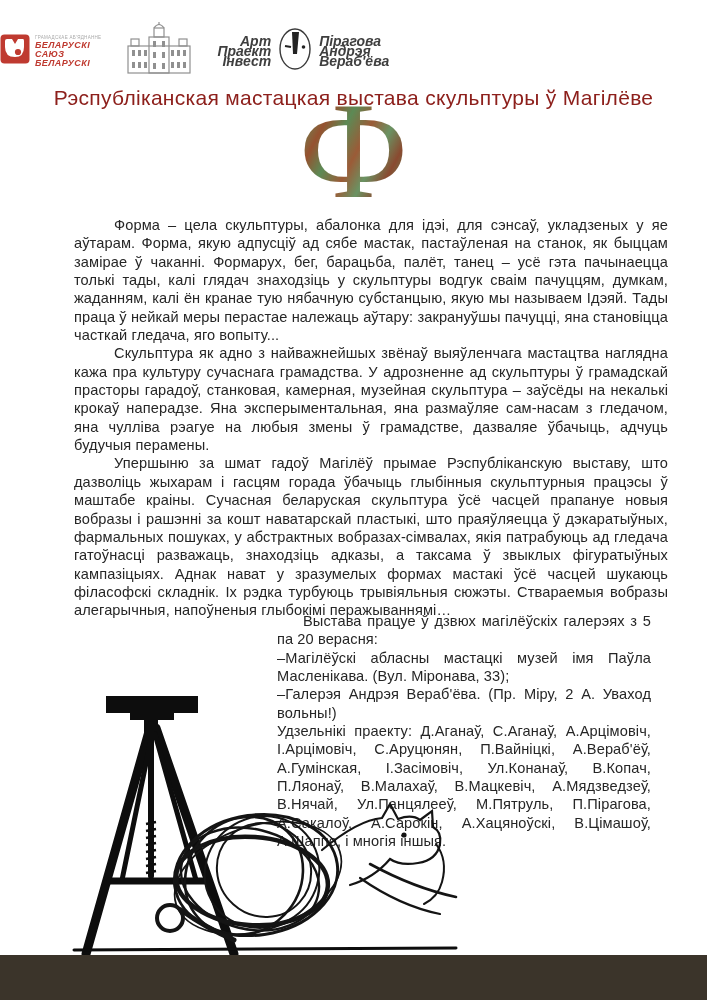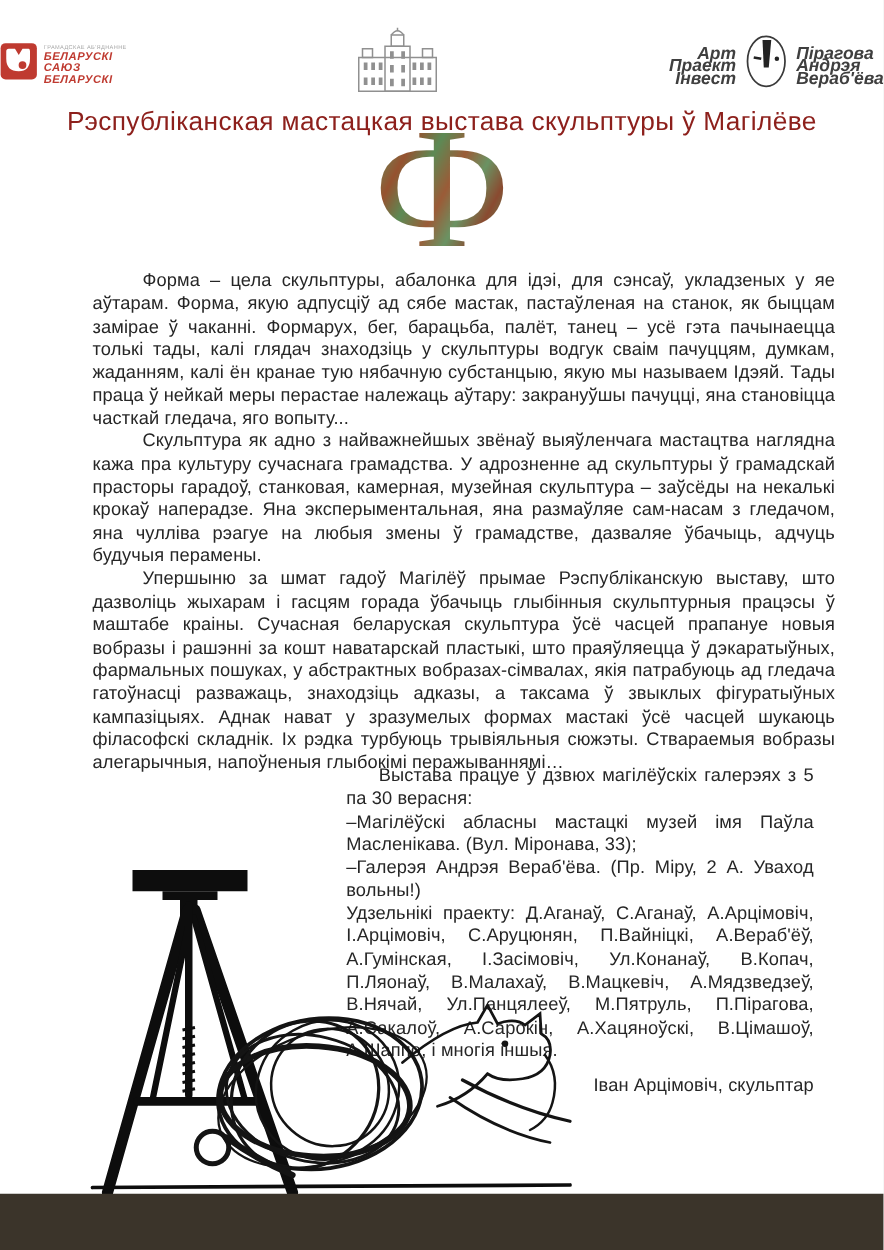--- a/index.html
+++ b/index.html
@@ -3,21 +3,21 @@
 <meta charset="utf-8">
 <style>
   html,body { margin:0; padding:0; background:#e9e9e9; }
   .poster {
     position:relative; width:707px; height:1000px; margin:0 auto;
     background:#ffffff; overflow:hidden;
     font-family:"Liberation Sans", sans-serif;
   }
 
   
-  .logo-row { position:absolute; top:22px; left:0; right:0; display:flex; justify-content:space-between; align-items:center; gap:24px; }
+  .logo-row { position:absolute; top:22px; left:0; right:0; display:flex; justify-content:flex-start; align-items:center; gap:24px; }
   .logo-union { display:flex; align-items:center; gap:5px; }
   .logo-union-texts { display:flex; flex-direction:column; }
   .logo-union-top { font-size:4.5px; color:#a9a9a9; letter-spacing:.3px; margin-bottom:1px; }
   .logo-union-line { font-size:9px; line-height:9px; font-weight:bold; font-style:italic; color:#bf3a30; letter-spacing:.4px; }
   .logo-gallery { display:flex; align-items:center; gap:6px; color:#3f3f3f; font-style:italic; font-weight:bold; }
   .lg-col { font-size:14px; line-height:10px; }
   .lg-left { text-align:right; }
   .lg-right { text-align:left; }
 
   
@@ -143,25 +143,24 @@
     <span class="title-initial">Ф</span>
   </div>
 
   <div class="body-text">
     <p>Форма – цела скульптуры, абалонка для ідэі, для сэнсаў, укладзеных у яе аўтарам. Форма, якую адпусціў ад сябе мастак, пастаўленая на станок, як быццам замірае ў чаканні. Формарух, бег, барацьба, палёт, танец – усё гэта пачынаецца толькі тады, калі глядач знаходзіць у скульптуры водгук сваім пачуццям, думкам, жаданням, калі ён кранае тую нябачную субстанцыю, якую мы называем Ідэяй. Тады праца ў нейкай меры перастае належаць аўтару: закрануўшы пачуцці, яна становіцца часткай гледача, яго вопыту...</p>
     <p>Скульптура як адно з найважнейшых звёнаў выяўленчага мастацтва наглядна кажа пра культуру сучаснага грамадства. У адрозненне ад скульптуры ў грамадскай прасторы гарадоў, станковая, камерная, музейная скульптура – заўсёды на некалькі крокаў наперадзе. Яна эксперыментальная, яна размаўляе сам-насам з гледачом, яна чулліва рэагуе на любыя змены ў грамадстве, дазваляе ўбачыць, адчуць будучыя перамены.</p>
     <p>Упершыню за шмат гадоў Магілёў прымае Рэспубліканскую выставу, што дазволіць жыхарам і гасцям горада ўбачыць глыбінныя скульптурныя працэсы ў маштабе краіны. Сучасная беларуская скульптура ўсё часцей прапануе новыя вобразы і рашэнні за кошт наватарскай пластыкі, што праяўляецца ў дэкаратыўных, фармальных пошуках, у абстрактных вобразах-сімвалах, якія патрабуюць ад гледача гатоўнасці разважаць, знаходзіць адказы, а таксама ў звыклых фігуратыўных кампазіцыях. Аднак нават у зразумелых формах мастакі ўсё часцей шукаюць філасофскі складнік. Іх рэдка турбуюць трывіяльныя сюжэты. Ствараемыя вобразы алегарычныя, напоўненыя глыбокімі перажываннямі…</p>
   </div>
 
   <div class="info">
-    <div class="intro">Выстава працуе ў дзвюх магілёўскіх галерэях з 5 па 30 верасня:</div>
+    <div class="intro">Выстава працуе ў дзвюх магілёўскіх галерэях з 5 па 20 верасня:</div>
     <div class="venue">–Магілёўскі абласны мастацкі музей імя Паўла Масленікава. (Вул. Міронава, 33);</div>
     <div class="venue">–Галерэя Андрэя Вераб'ёва. (Пр. Міру, 2 А. Уваход вольны!)</div>
     <div class="participants">Удзельнікі праекту: Д.Аганаў, С.Аганаў, А.Арцімовіч, І.Арцімовіч, С.Аруцюнян, П.Вайніцкі, А.Вераб'ёў, А.Гумінская, І.Засімовіч, Ул.Конанаў, В.Копач, П.Ляонаў, В.Малахаў, В.Мацкевіч, А.Мядзведзеў, В.Нячай, Ул.Панцялееў, М.Пятруль, П.Пірагова, А.Сакалоў, А.Сарокін, А.Хацяноўскі, В.Цімашоў, А.Шаппо, і многія іншыя.</div>
-    <div class="signature">Іван Арцімовіч, скульптар</div>
   </div>
 
   <div class="illustration">
     <svg viewBox="0 0 430 268" width="430" height="268">
 
       <g fill="#0d0d0d" stroke="none">
         <rect x="68" y="4" width="92" height="17"></rect>
         <rect x="92" y="21" width="44" height="7"></rect>
         <rect x="106" y="28" width="14" height="13"></rect>
       </g>

